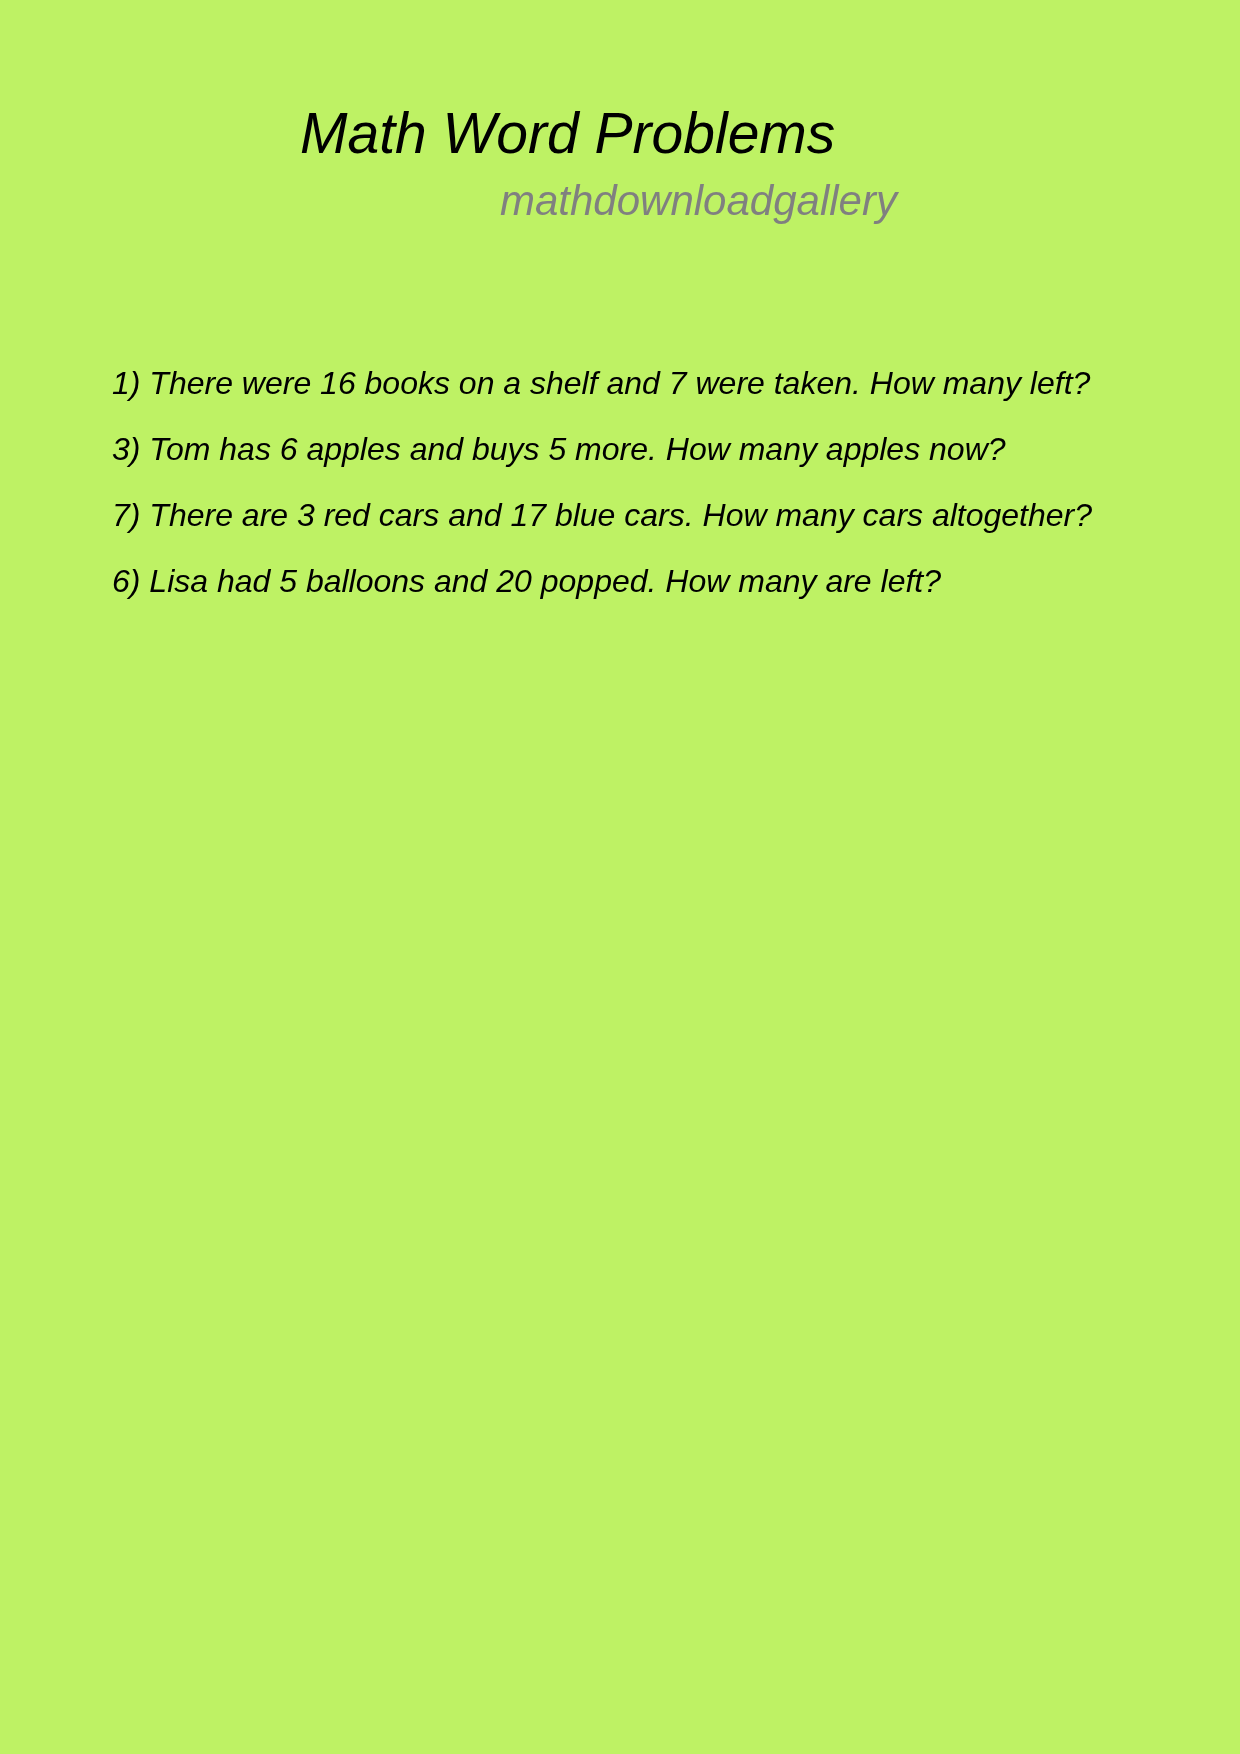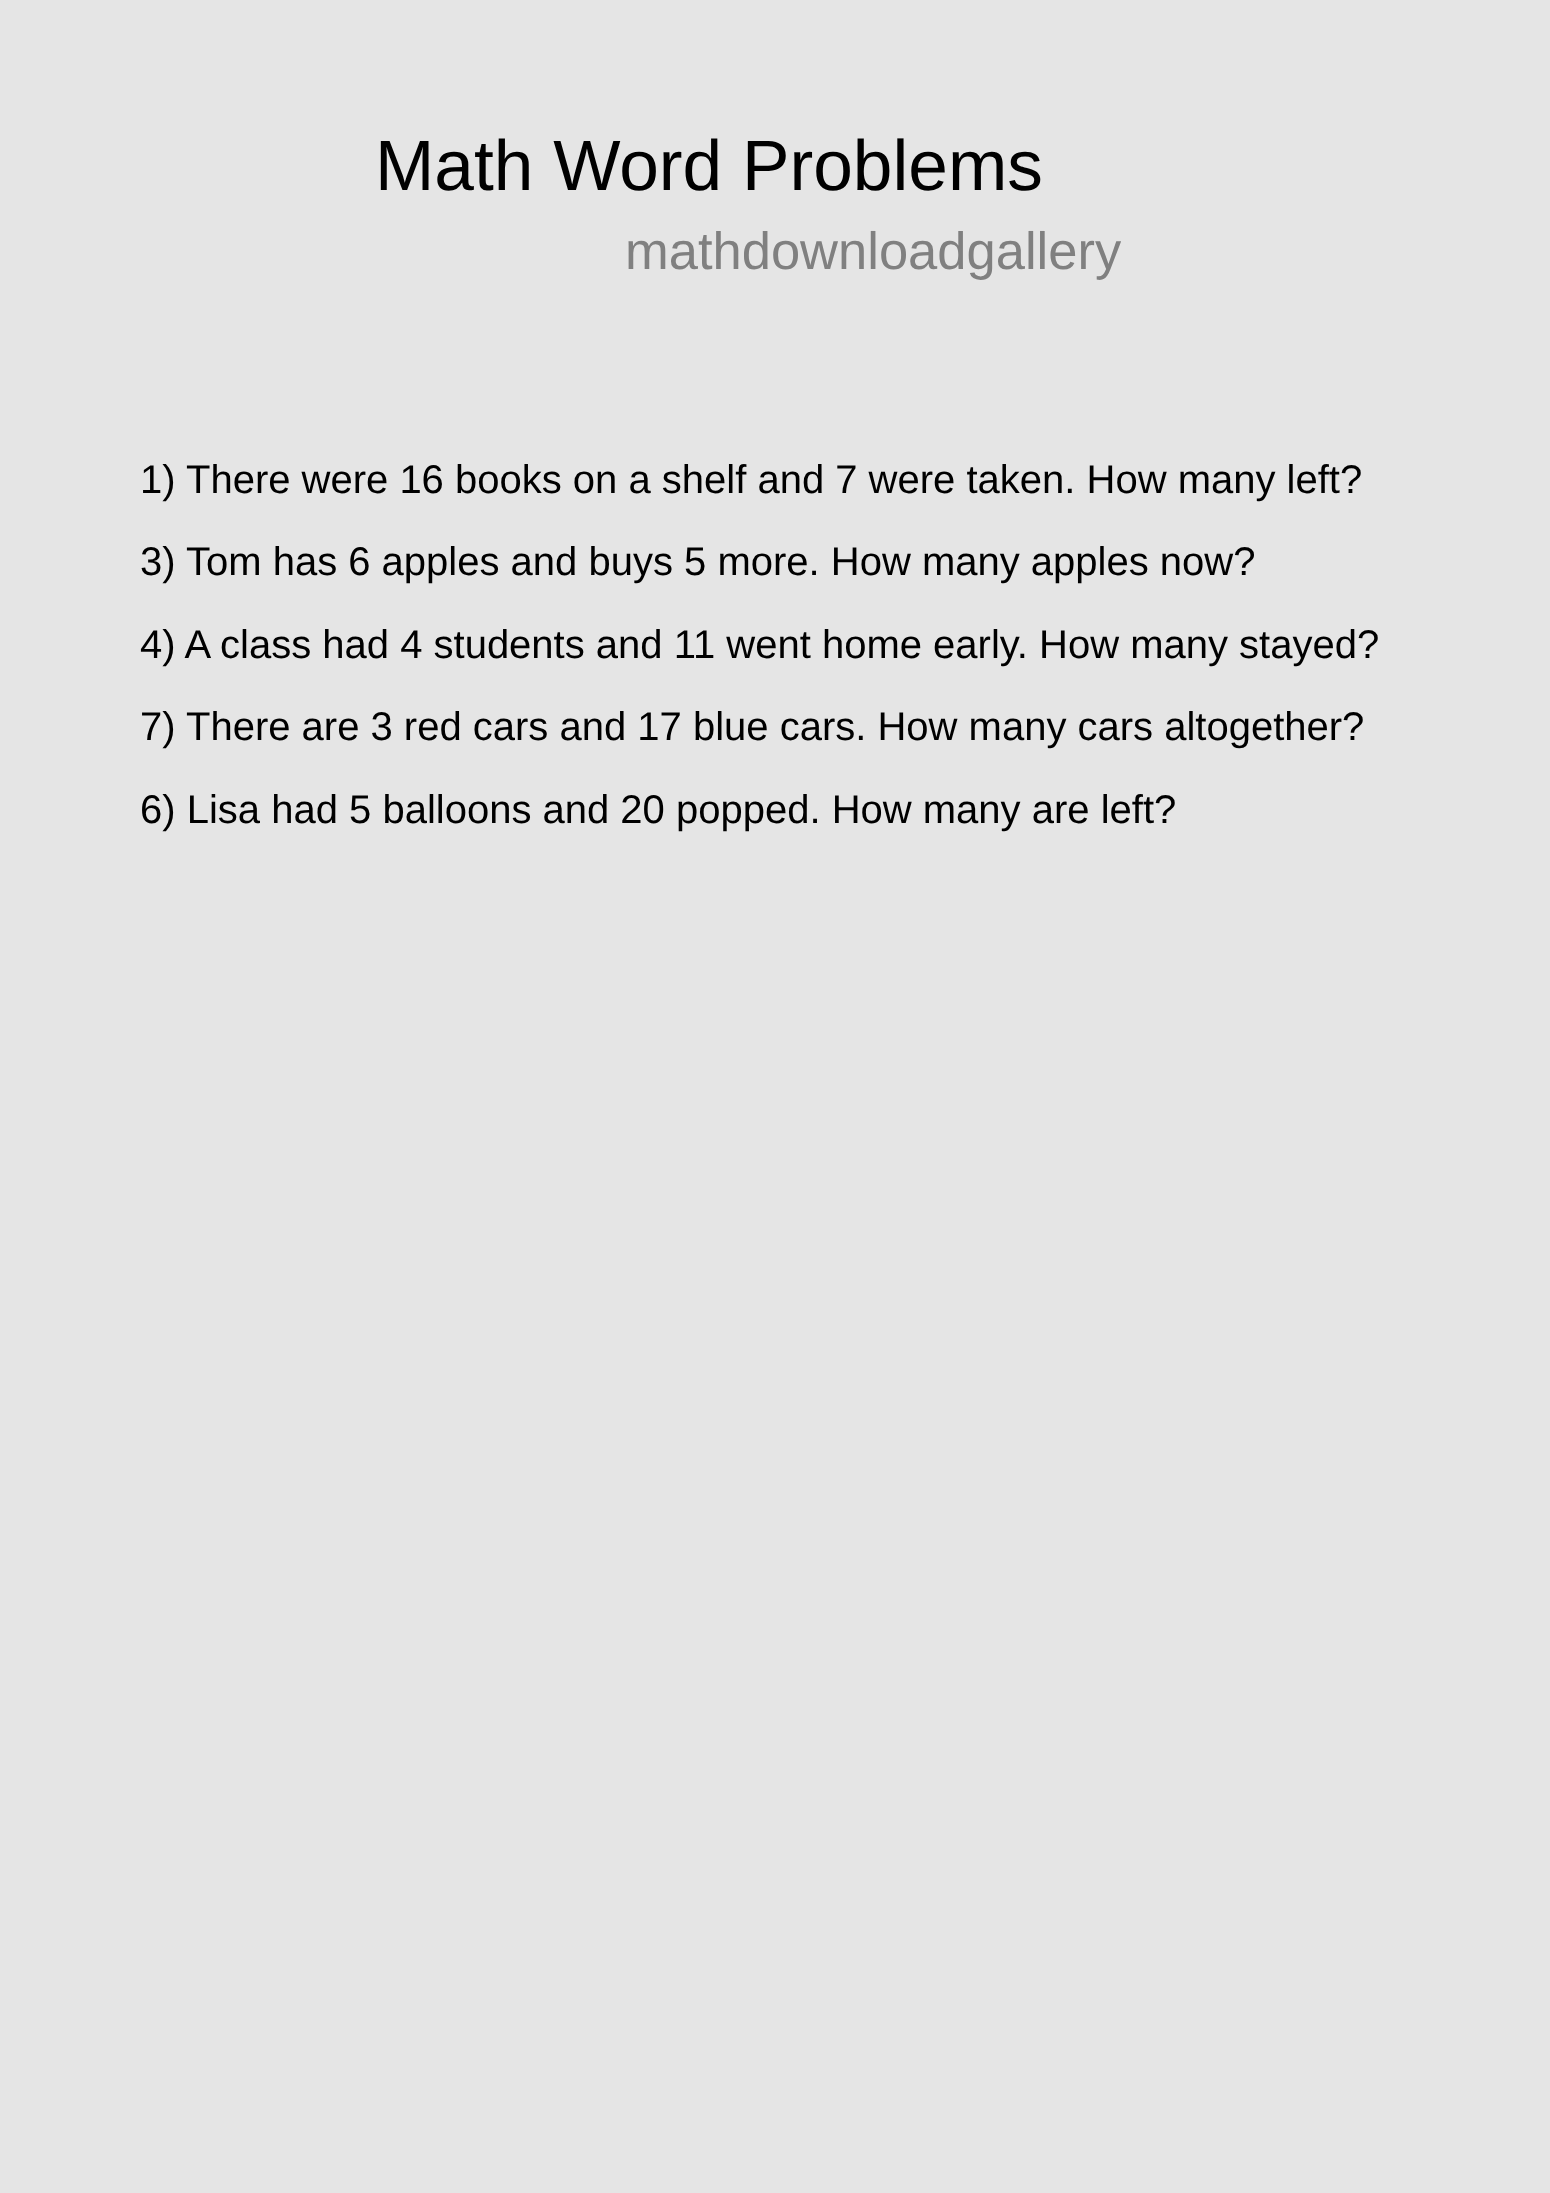--- a/index.html
+++ b/index.html
@@ -13,21 +13,22 @@
       position: relative;
       overflow: hidden;
       font-family: "Liberation Sans", sans-serif;
       color: #000000;
     }
     .page {
       position: absolute;
       left: 0; top: 0;
       width: 1240px;
       height: 1754px;
-      background: #e5e5e5;
+      background: #bef264;
+      font-style: italic;
     }
     .title {
       position: absolute;
       left: 300px;
       top: 98px;
       font-size: 57px;
       line-height: 70px;
       font-weight: normal;
       margin: 0;
       white-space: nowrap;
@@ -61,17 +62,16 @@
 </head>
 <body>
 
 <div class="page">
   <h1 class="title">Math Word Problems</h1>
   <div class="subtitle">mathdownloadgallery</div>
 
   <ol class="problems">
     <li class="problem">1) There were 16 books on a shelf and 7 were taken. How many left?</li>
     <li class="problem">3) Tom has 6 apples and buys 5 more. How many apples now?</li>
-    <li class="problem">4) A class had 4 students and 11 went home early. How many stayed?</li>
     <li class="problem">7) There are 3 red cars and 17 blue cars. How many cars altogether?</li>
     <li class="problem">6) Lisa had 5 balloons and 20 popped. How many are left?</li>
   </ol>
 </div>
 
 </body></html>

